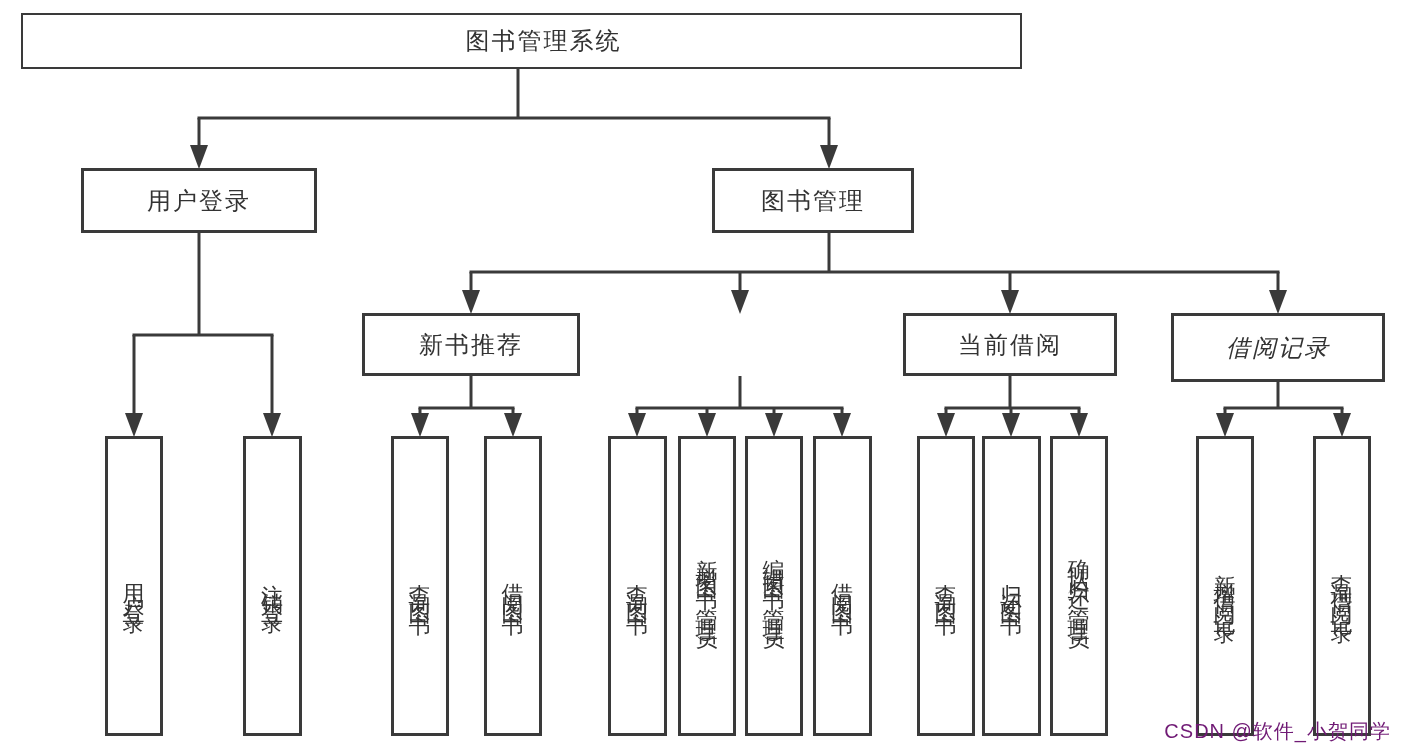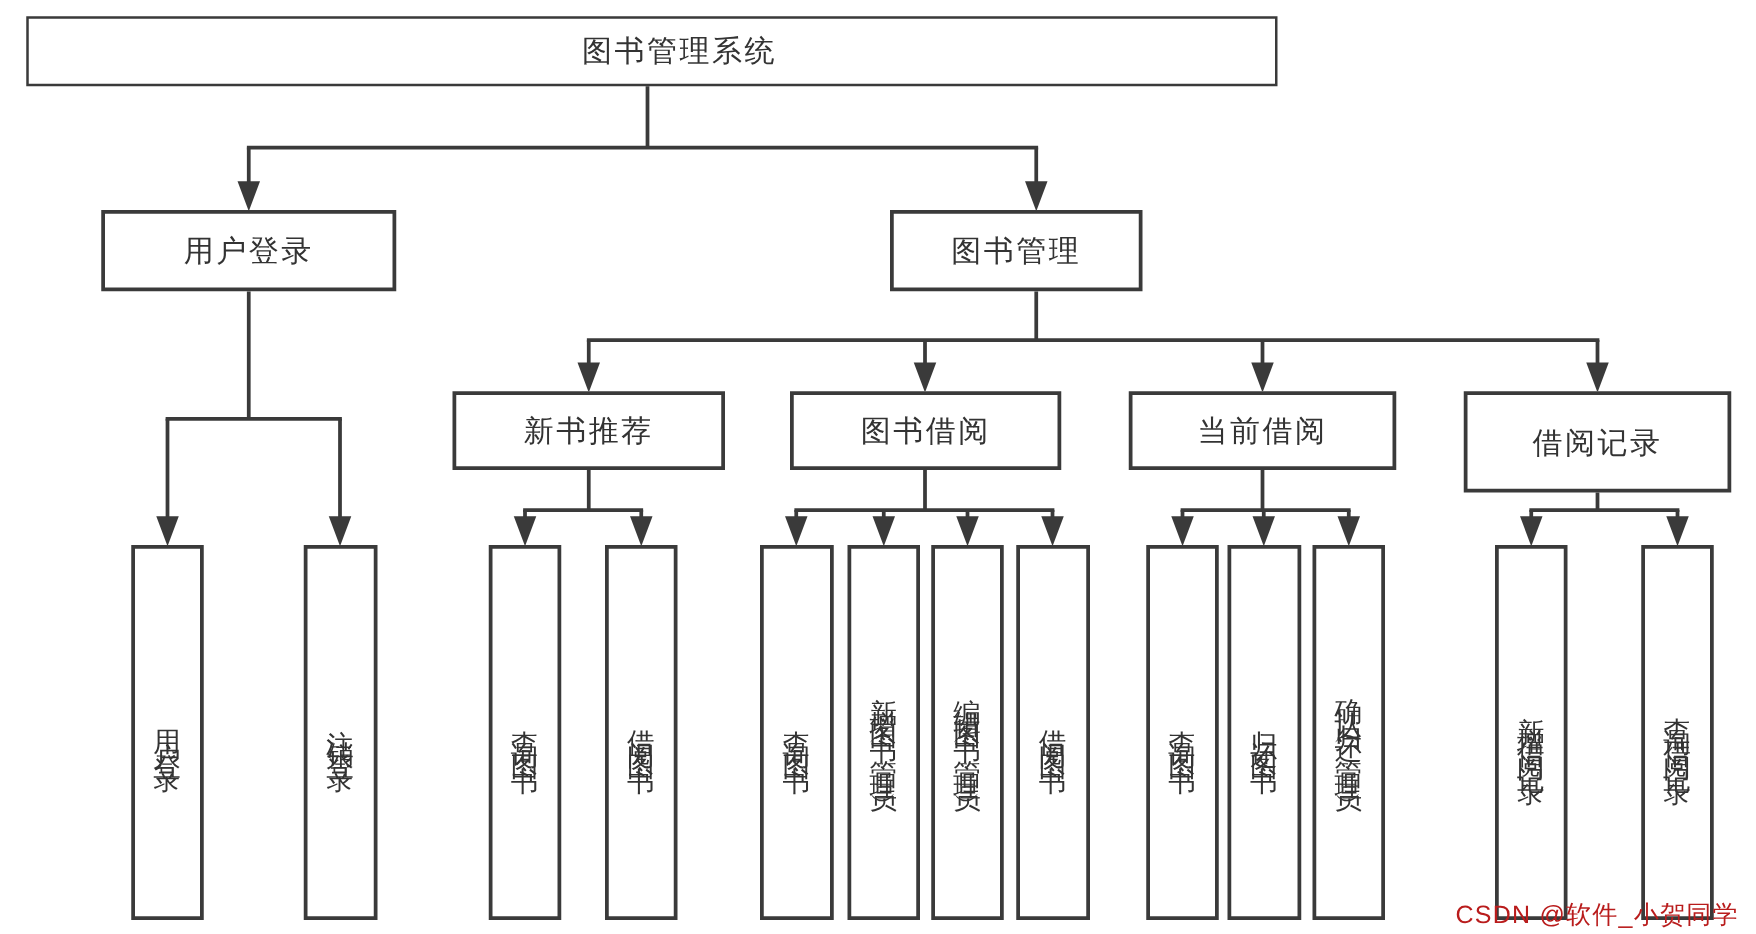--- a/index.html
+++ b/index.html
@@ -51,21 +51,21 @@
     line-height: 1.05;
     color: #333333;
     white-space: nowrap;
   }
   .watermark {
     position: absolute;
     right: 14px;
     bottom: 2px;
     font-size: 20px;
     letter-spacing: 1px;
-    color: #b91c1c;
+    color: #701a75;
     z-index: 3;
     white-space: nowrap;
   }
   line { stroke: #3a3a3a; stroke-width: 3; }
   polygon { fill: #3a3a3a; }
 </style>
 </head>
 <body>
 
 <div id="canvas">
@@ -131,23 +131,22 @@
     <line x1="1342" y1="408" x2="1342" y2="425"></line>
     <polygon points="1333,413 1351,413 1342,437"></polygon>
   </svg>
 
   <div class="hbox root" style="left:21px; top:13px; width:1001px; height:56px;">图书管理系统</div>
 
   <div class="hbox" style="left:81px; top:168px; width:236px; height:65px;">用户登录</div>
   <div class="hbox" style="left:712px; top:168px; width:202px; height:65px;">图书管理</div>
 
   <div class="hbox" style="left:362px; top:313px; width:218px; height:63px;">新书推荐</div>
-  <div class="hbox" style="left:632px; top:313px; width:217px; height:63px;">图书借阅</div>
   <div class="hbox" style="left:903px; top:313px; width:214px; height:63px;">当前借阅</div>
-  <div class="hbox" style="left:1171px; top:313px; width:214px; height:81px;">借阅记录</div>
+  <div class="hbox" style="left:1171px; top:313px; width:214px; height:69px;font-style:italic;">借阅记录</div>
 
   <div class="leaf" style="left:105px; top:436px; width:58px; height:300px;">
     <span>用户登录</span>
     </div>
   <div class="leaf" style="left:243px; top:436px; width:59px; height:300px;">
     <span>注销登录</span>
     </div>
 
   <div class="leaf" style="left:391px; top:436px; width:58px; height:300px;">
     <span>查询图书</span>

